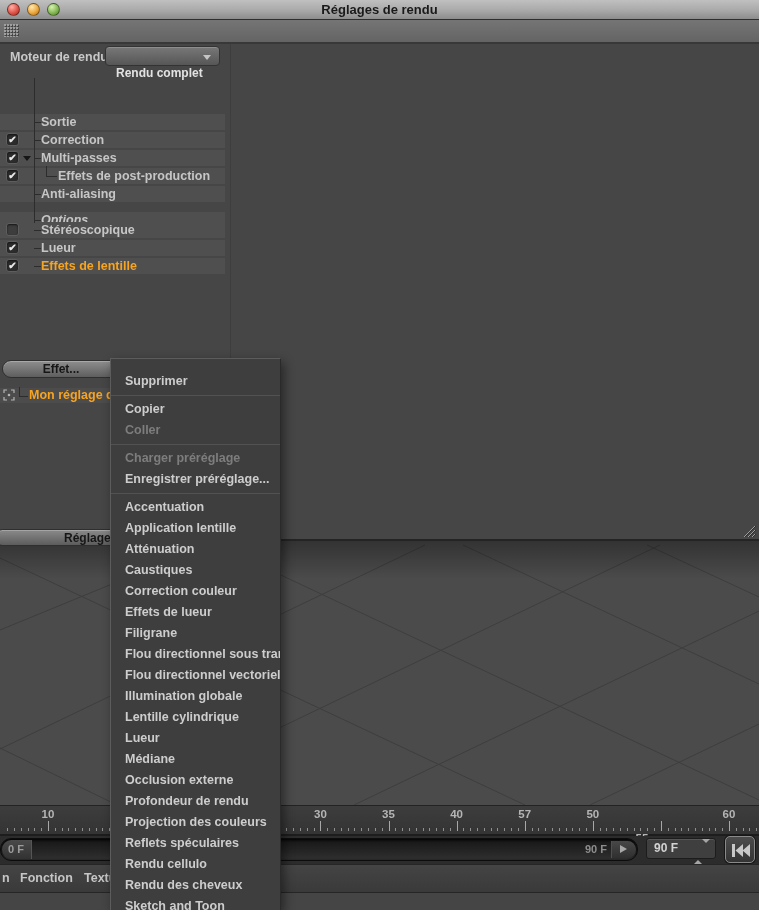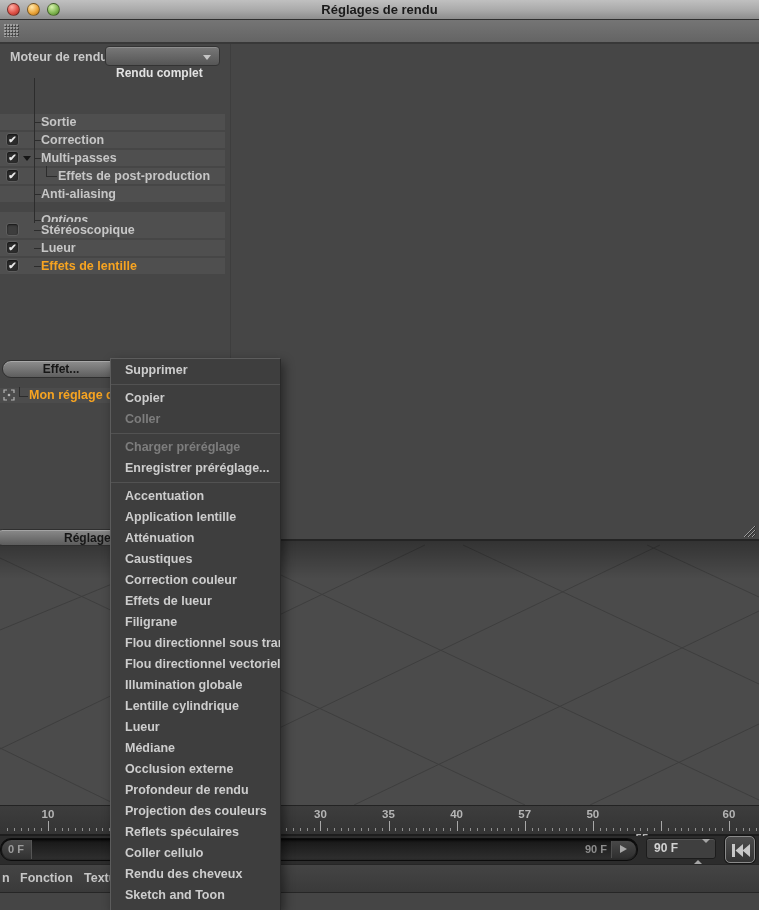--- a/index.html
+++ b/index.html
@@ -98,21 +98,21 @@
     box-shadow:0 0 0 1px #161616;}
   #goto-start svg{position:absolute;left:6px;top:7px;}
   
   #menubar{position:absolute;left:0;top:864px;width:759px;height:29px;z-index:5;
     background:linear-gradient(#444,#3a3a3a);border-top:1px solid #262626;border-bottom:1px solid #262626;box-sizing:border-box;}
   .menubar-item{position:absolute;top:6px;font-size:12.5px;font-weight:bold;color:#c6c6c6;white-space:nowrap;}
   #bottom-strip{position:absolute;left:0;top:893px;width:759px;height:17px;background:#454545;z-index:4;}
   
   #context-menu{position:absolute;left:110px;top:358px;width:171px;height:552px;z-index:100;
     background:#3e3e3e;border:1px solid #5c5c5c;border-right-color:#2a2a2a;border-bottom:none;
-    box-sizing:border-box;box-shadow:3px 4px 10px rgba(0,0,0,.45);overflow:hidden;padding-top:1px;}
+    box-sizing:border-box;box-shadow:3px 4px 10px rgba(0,0,0,.45);overflow:hidden;padding-top:12px;}
   .menu-item{height:21px;line-height:21px;padding-left:14px;font-size:12.5px;font-weight:bold;color:#cdcdcd;white-space:nowrap;}
   .menu-item.disabled{color:#7d7d7d;}
   .menu-sep{height:1px;background:#525252;margin:3px 0;}
 </style>
 </head>
 <body>
 
 <div id="app">
 
   <div id="titlebar">
@@ -407,18 +407,18 @@
       <div class="menu-item">Flou directionnel sous trame</div>
       <div class="menu-item">Flou directionnel vectoriel</div>
       <div class="menu-item">Illumination globale</div>
       <div class="menu-item">Lentille cylindrique</div>
       <div class="menu-item">Lueur</div>
       <div class="menu-item">Médiane</div>
       <div class="menu-item">Occlusion externe</div>
       <div class="menu-item">Profondeur de rendu</div>
       <div class="menu-item">Projection des couleurs</div>
       <div class="menu-item">Reflets spéculaires</div>
-      <div class="menu-item">Coller cellulo</div>
+      <div class="menu-item">Rendu cellulo</div>
       <div class="menu-item">Rendu des cheveux</div>
       <div class="menu-item">Sketch and Toon</div>
     </div>
 
 </div>
 
 </body></html>

